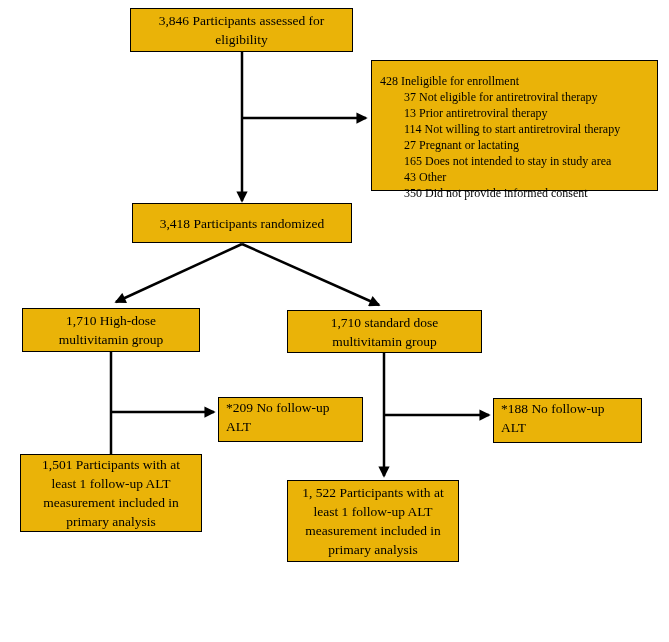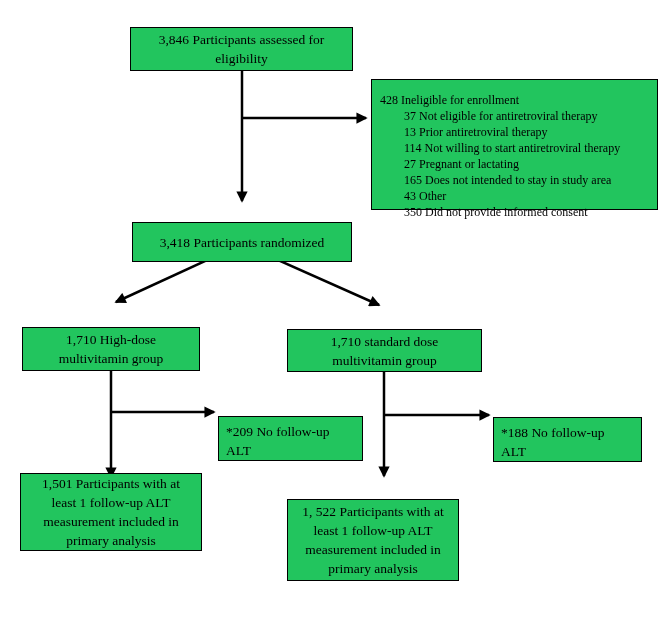--- a/index.html
+++ b/index.html
@@ -20,36 +20,35 @@
     position: absolute;
     left: 0;
     top: 0;
     width: 669px;
     height: 642px;
     pointer-events: none;
   }
   .box {
     position: absolute;
     border: 1.5px solid #000000;
-    background: #22c55e;
+    background: #eab308;
     box-sizing: border-box;
     font-size: 13.5px;
     line-height: 19px;
-    margin-top: 19px;
   }
   .box.centered {
     display: flex;
     flex-direction: column;
     justify-content: center;
     text-align: center;
   }
   .box.leftalign {
     display: flex;
     flex-direction: column;
-    justify-content: flex-end;
+    justify-content: flex-start;
     text-align: left;
     padding-left: 7px;
     padding-right: 10px;
   }
   .box .line {
     white-space: nowrap;
   }
   #box-ineligible {
     font-size: 12px;
     line-height: 16px;

